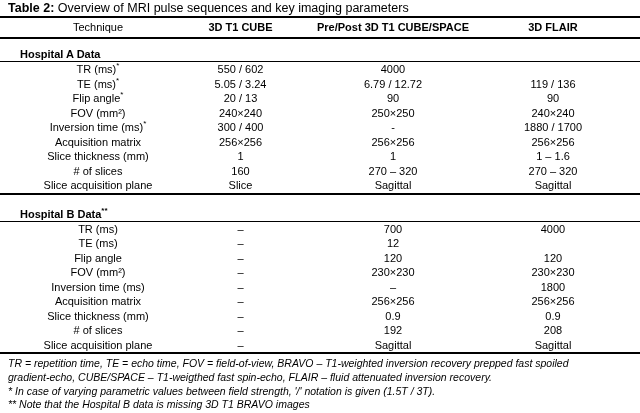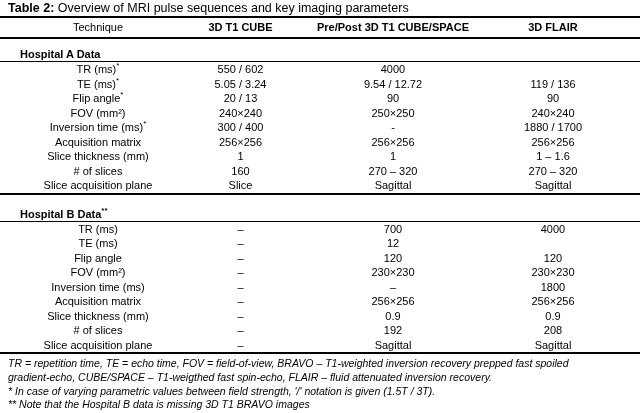--- a/index.html
+++ b/index.html
@@ -105,21 +105,21 @@
       <div class="sec-heading">Hospital A Data</div>
       <div class="rule thin"></div>
       <div class="grid trow">
         <div class="cell label">TR (ms)<sup>*</sup></div>
         <div class="cell val">550 / 602</div>
         <div class="cell val">4000</div>
       </div>
       <div class="grid trow">
         <div class="cell label">TE (ms)<sup>*</sup></div>
         <div class="cell val">5.05 / 3.24</div>
-        <div class="cell val">9.54 / 12.72</div>
+        <div class="cell val">6.79 / 12.72</div>
         <div class="cell val">119 / 136</div>
       </div>
       <div class="grid trow">
         <div class="cell label">Flip angle<sup>*</sup></div>
         <div class="cell val">20 / 13</div>
         <div class="cell val">90</div>
         <div class="cell val">90</div>
       </div>
       <div class="grid trow">
         <div class="cell label">FOV (mm²)</div>

